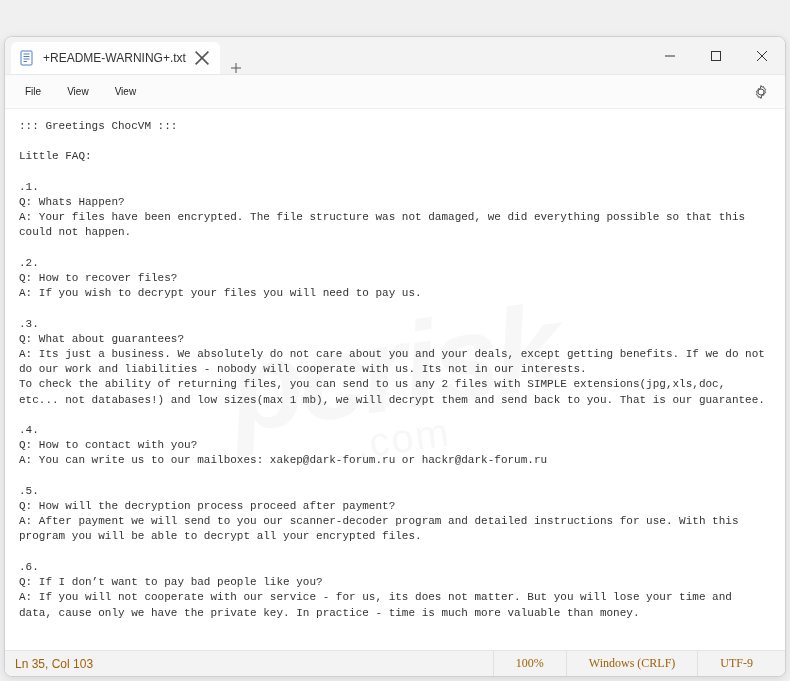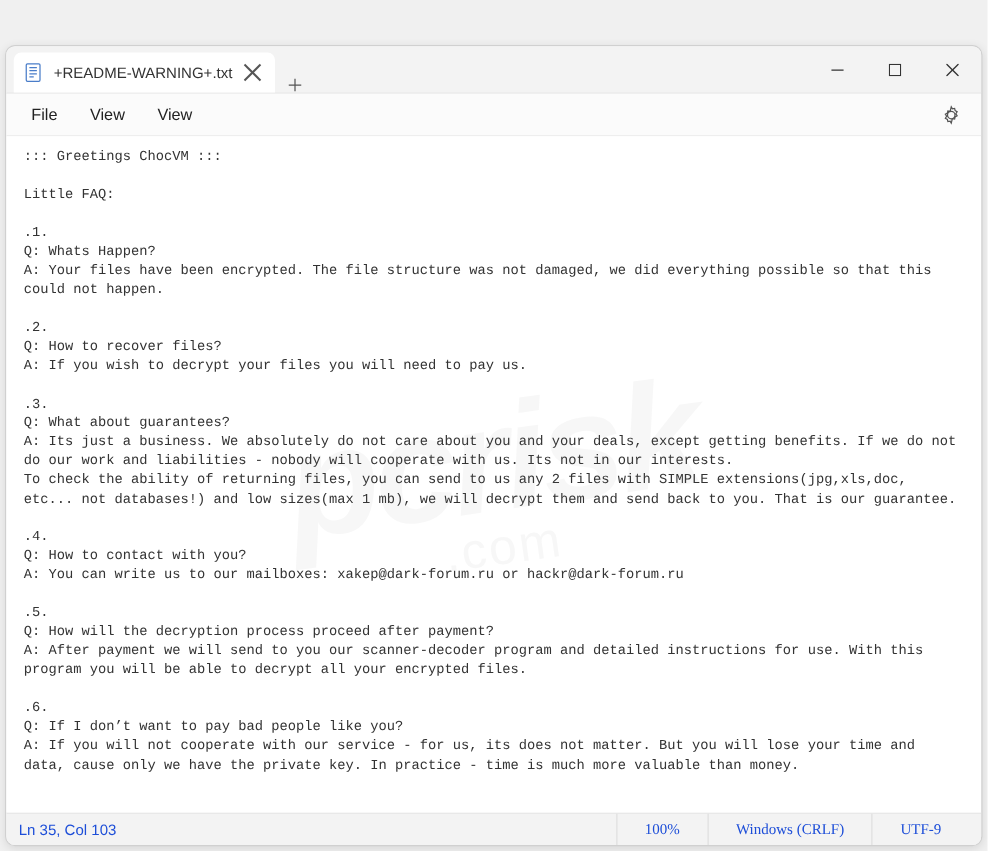--- a/index.html
+++ b/index.html
@@ -53,21 +53,21 @@
   .winbtn svg { width:10px; height:10px; }
   .menubar {
     height: 34px;
     display:flex;
     align-items:center;
     padding: 0 8px;
     gap: 2px;
     background:#fbfbfb;
     border-bottom:1px solid #eee;
   }
-  .menuitem { padding: 4px 12px; font-size:13px; color:#222; border-radius:4px;}
+  .menuitem { padding: 4px 12px; font-size:10px; color:#222; border-radius:4px;}
   .gear { margin-left:auto; padding:4px 8px; color:#555; display:flex; align-items:center; }
   .content {
     flex:1;
     background:#fff;
     padding: 10px 14px;
     overflow:hidden;
     position:relative;
   }
   .content pre {
     font-family: Consolas, "Courier New", monospace;
@@ -77,21 +77,21 @@
     white-space: pre-wrap;
     word-wrap: break-word;
   }
   .statusbar {
     height: 26px;
     background:#f3f3f3;
     border-top:1px solid #e5e5e5;
     display:flex;
     align-items:center;
     font-size:12px;
-    color:#1d4ed8;
+    color:#a16207;
     padding: 0 10px;
   }
   .status-left { flex:0 0 auto; }
   .status-spacer { flex:1; }
   .status-cell { padding: 0 22px; border-left:1px solid #e0e0e0; height:100%; display:flex; align-items:center;font-family:Liberation Serif, serif; }
   
   
   .watermark {
     position:absolute;
     top:50%; left:50%;

